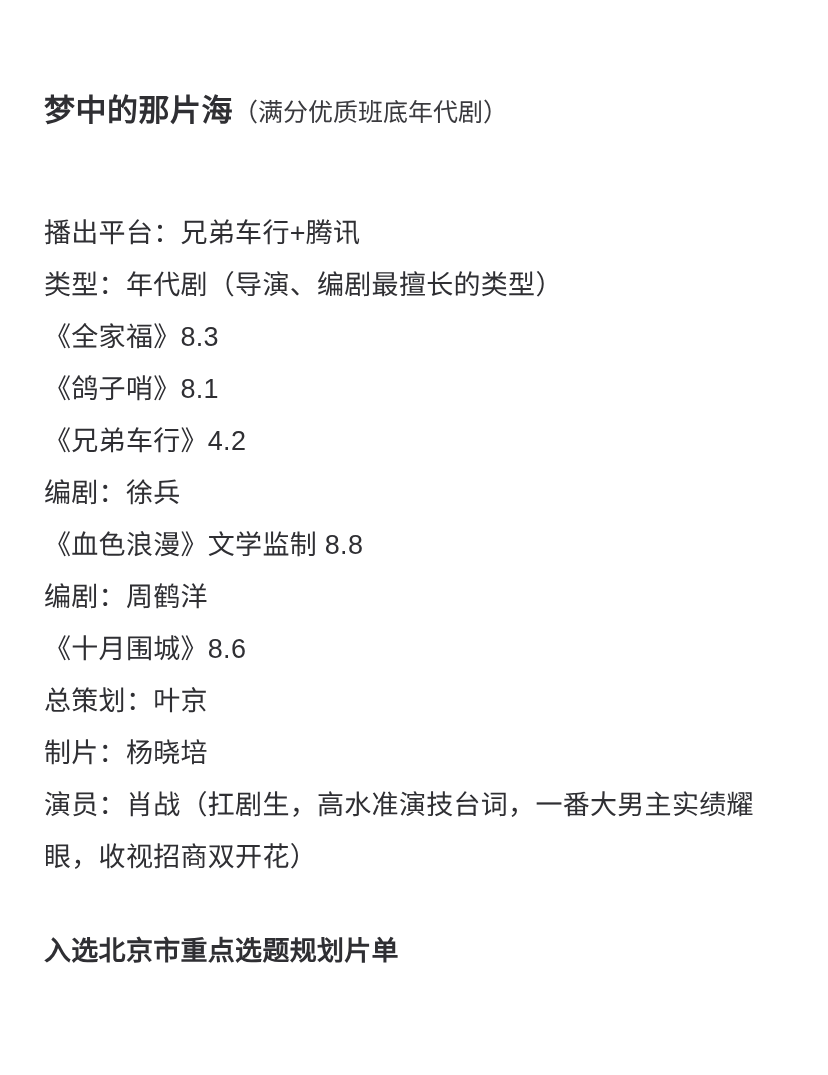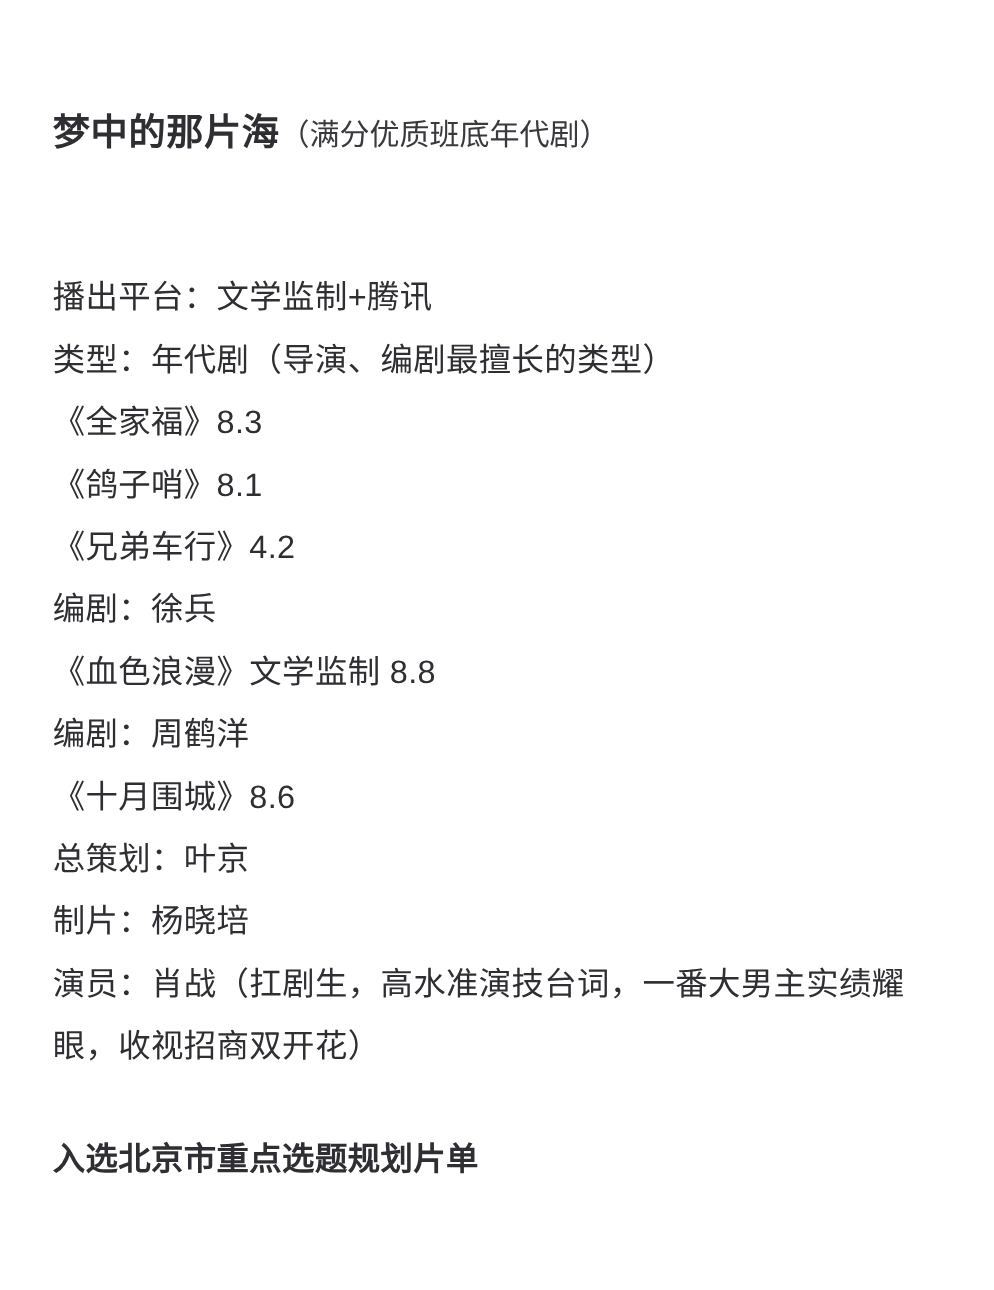--- a/index.html
+++ b/index.html
@@ -17,21 +17,21 @@
   .page {
     box-sizing: border-box;
     width: 828px;
     height: 1075px;
     padding: 88px 44px 0 44px;
     overflow: hidden;
   }
   .title-line {
     font-size: 31px;
     line-height: 46px;
-    margin-bottom: 44px;
+    margin-bottom: 30px;
     white-space: nowrap;
   }
   .title-main {
     font-weight: 700;
     letter-spacing: 0.5px;
   }
   .title-sub {
     font-weight: 400;
     font-size: 25px;
     color: #3a3a3e;
@@ -67,21 +67,21 @@
 
 <div class="page">
 
   <div class="title-line">
     <span class="title-main">梦中的那片海</span><span class="title-sub">（满分优质班底年代剧）</span>
   </div>
 
   <div class="spacer-lg"></div>
 
   <div class="line">
-    <span class="b">播出平台：</span><span class="b">文学监制+腾讯</span>
+    <span class="b">播出平台：</span><span class="b">兄弟车行+腾讯</span>
   </div>
 
   <div class="line">
     <span class="b">类型：</span><span class="b">年代剧</span><span class="n">（导演、编剧最擅长的类型）</span>
   </div>
 
 
   <div class="line">
     <span class="n">《全家福》8.3</span>
   </div>

